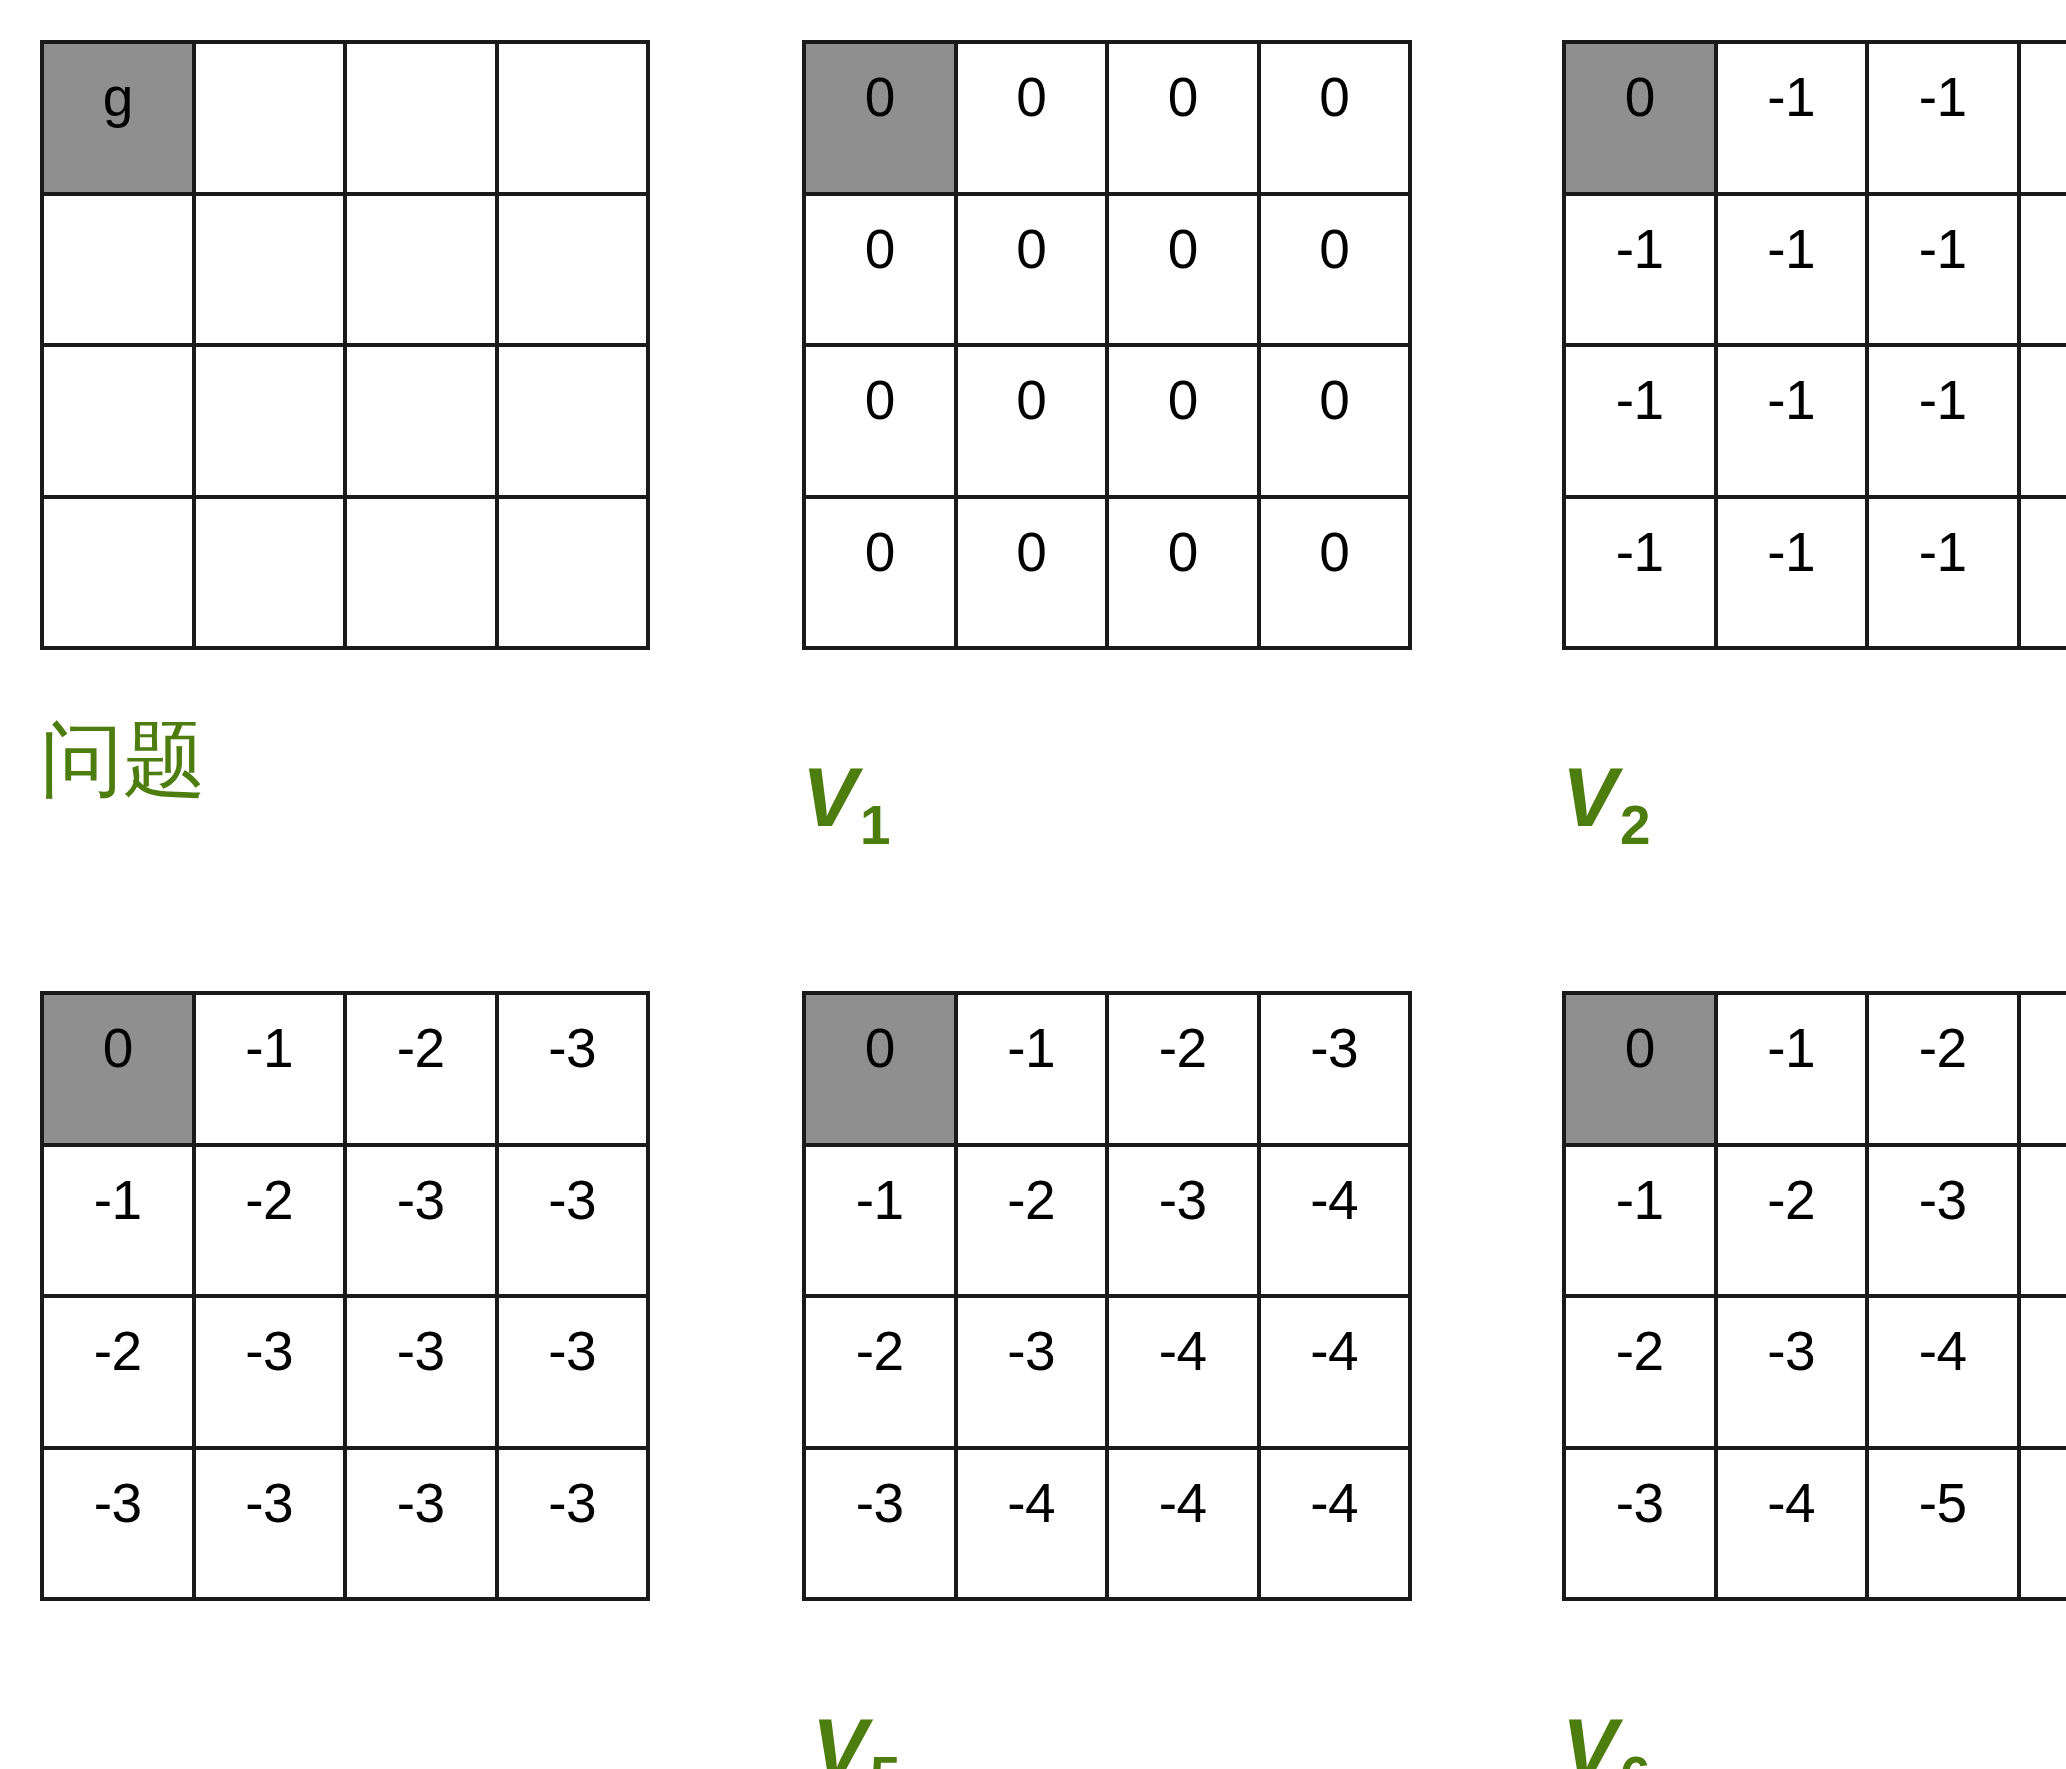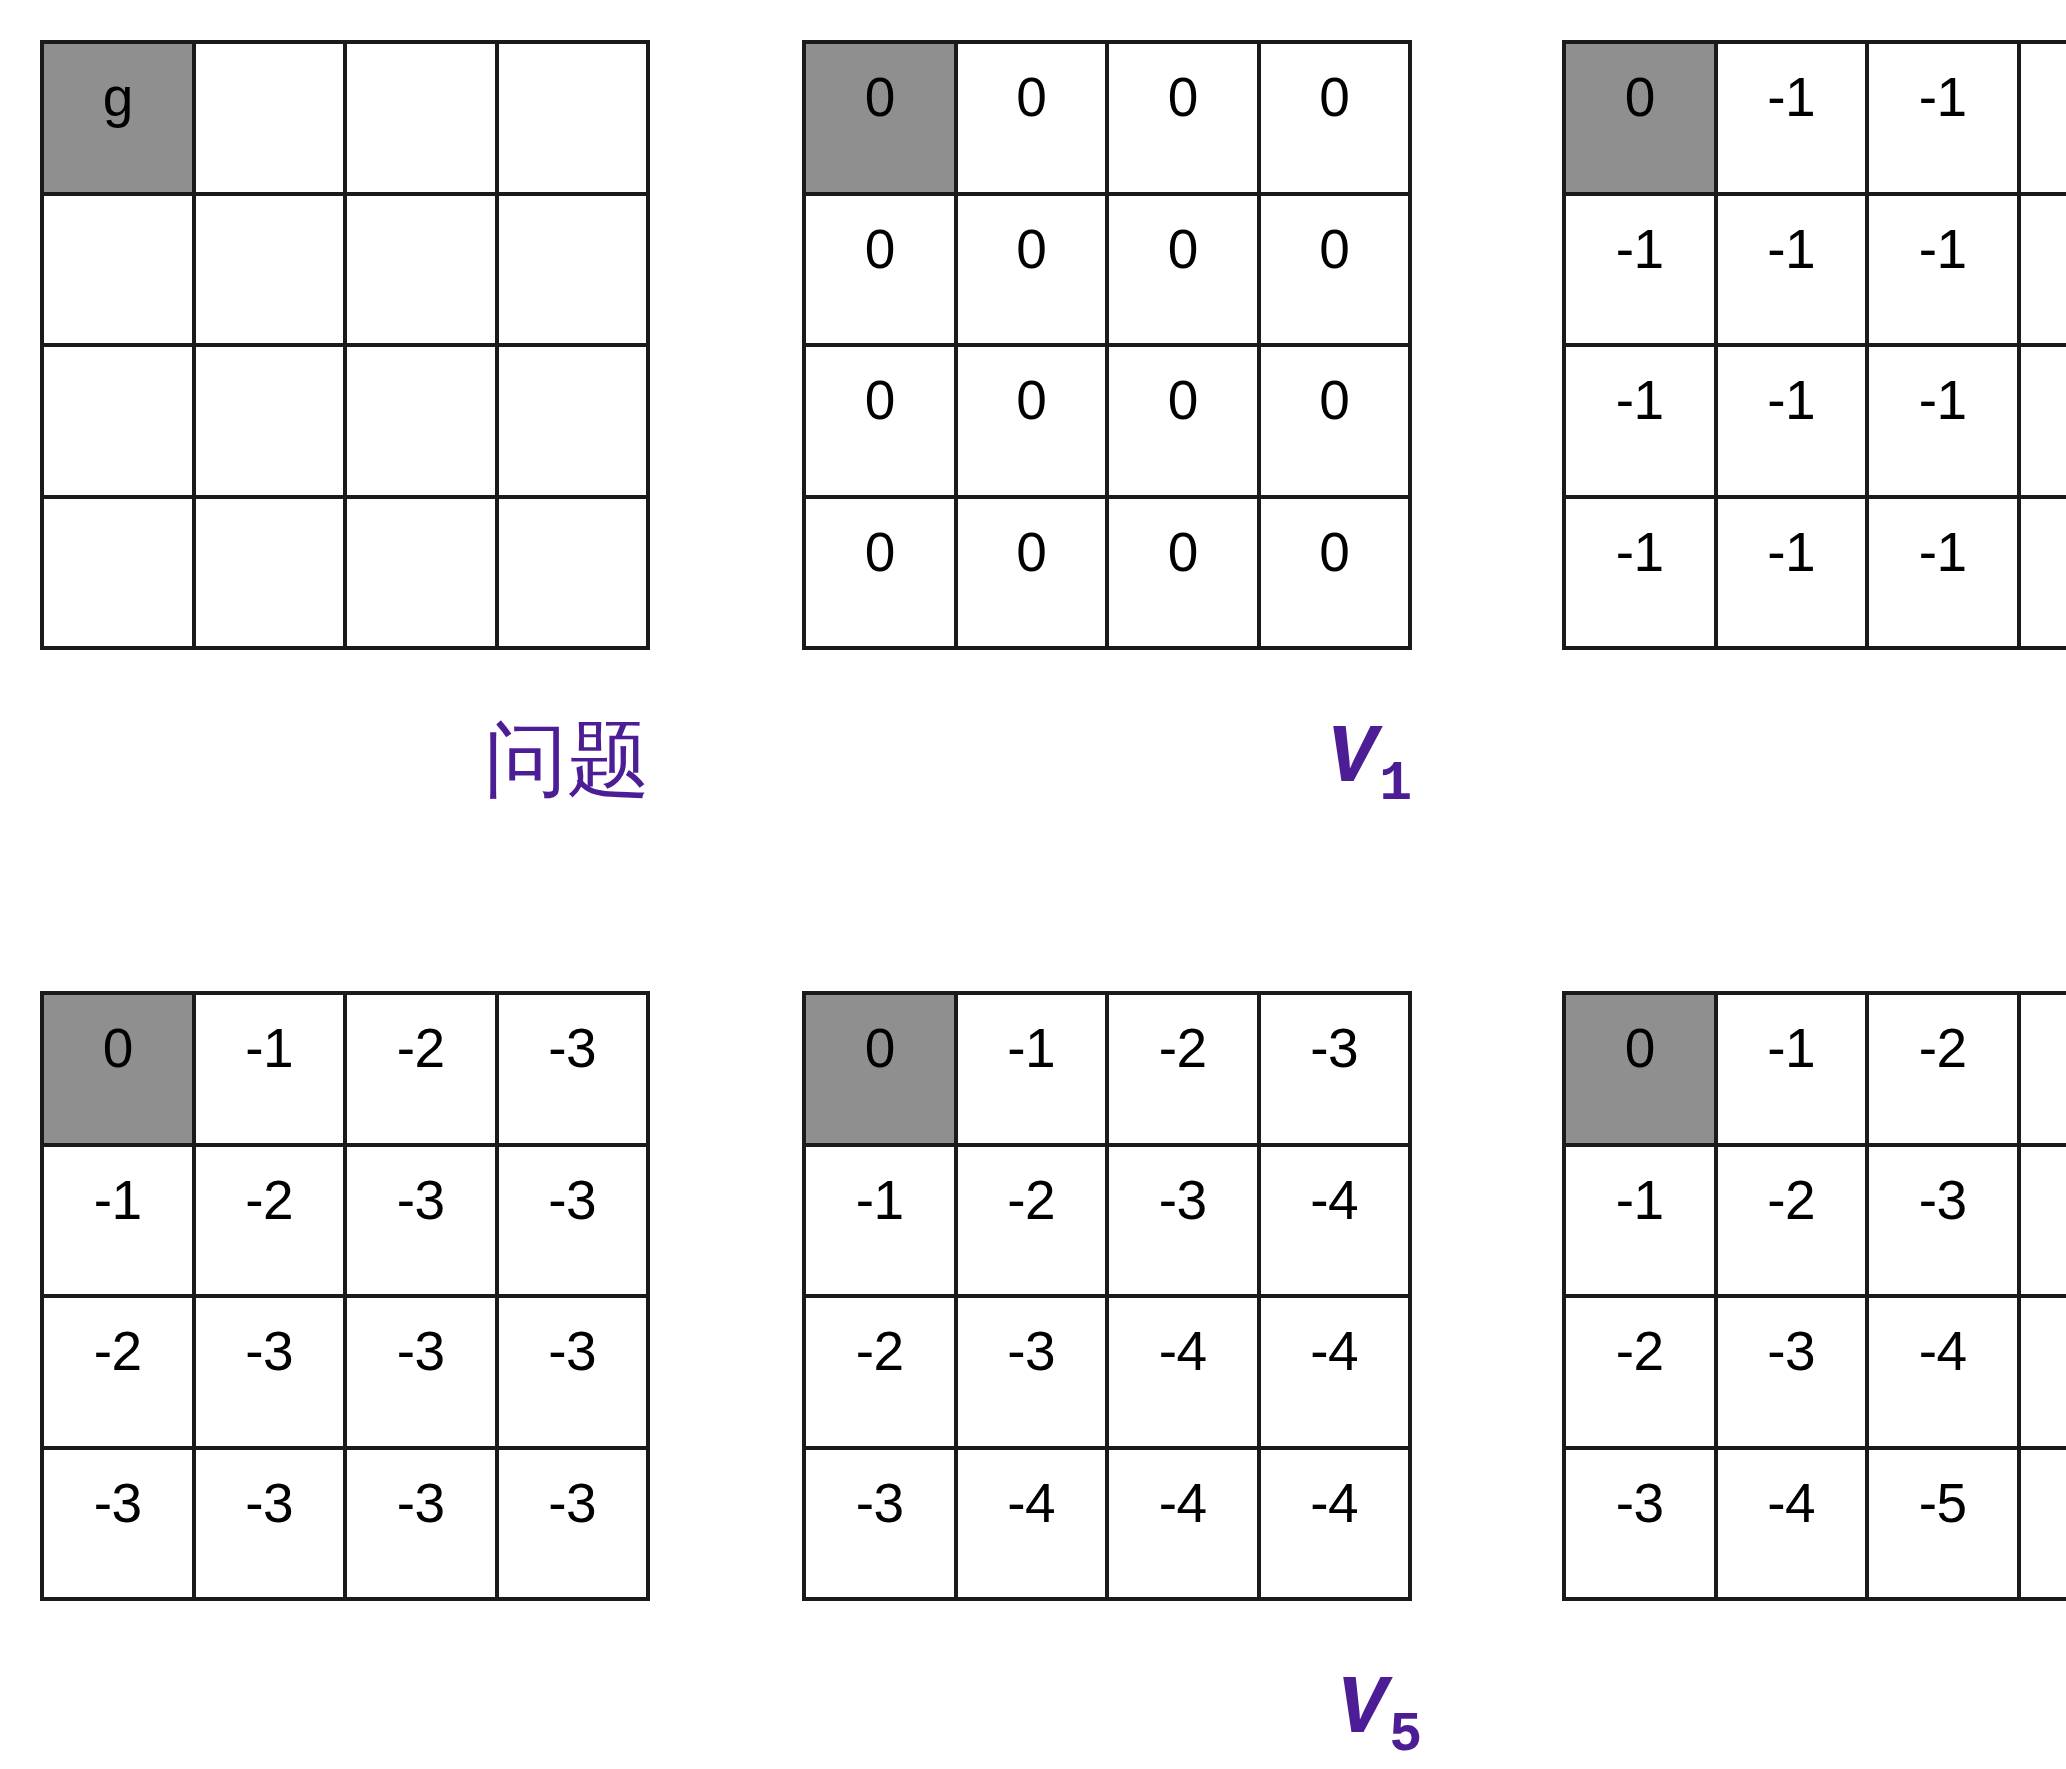--- a/index.html
+++ b/index.html
@@ -63,38 +63,39 @@
   }
 
   .cell.empty {
     color: transparent;
   }
 
   
   .caption {
     position: absolute;
     width: 610px;
-    text-align: right;
-    color: #4c1d95;
+    text-align: left;
+    color: #4d7c0f;
     white-space: nowrap;
   }
 
   .caption-cjk {
     font-family: "DejaVu Serif", "Liberation Serif", serif;
     font-size: 83px;
     line-height: 1;
     font-weight: 400;
   }
 
   .caption-math {
-    font-family: Liberation Mono, monospace;
+    font-family: Liberation Sans, sans-serif;
     font-style: italic;
     font-weight: bold;
     font-size: 83px;
     line-height: 1;
+    margin-top: 38px;
   }
   .caption-math .sub {
     font-style: normal;
     font-weight: bold;
     font-size: 0.66em;
     vertical-align: sub;
     margin-left: 2.5px;
   }
 </style>
 </head>

